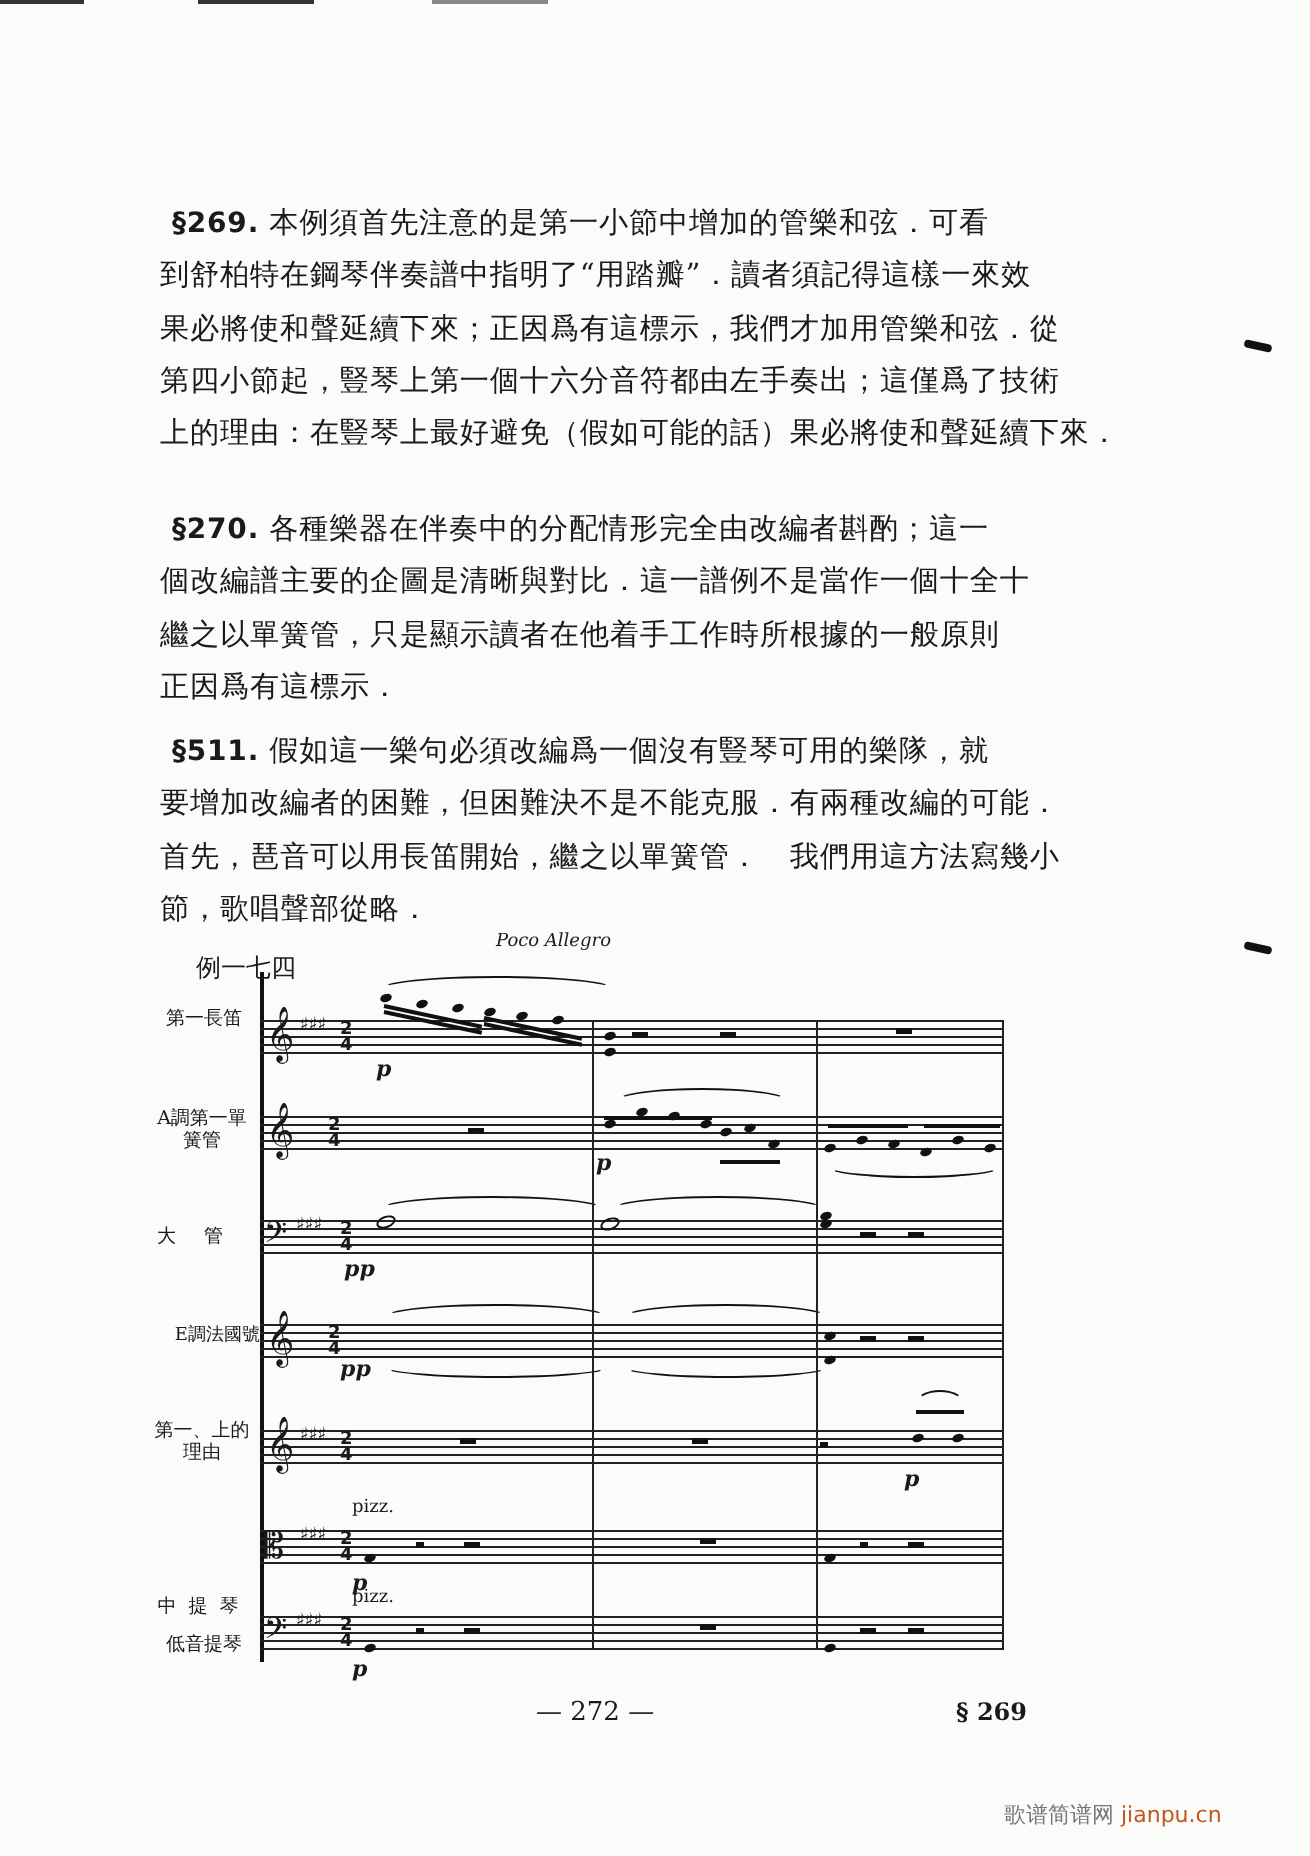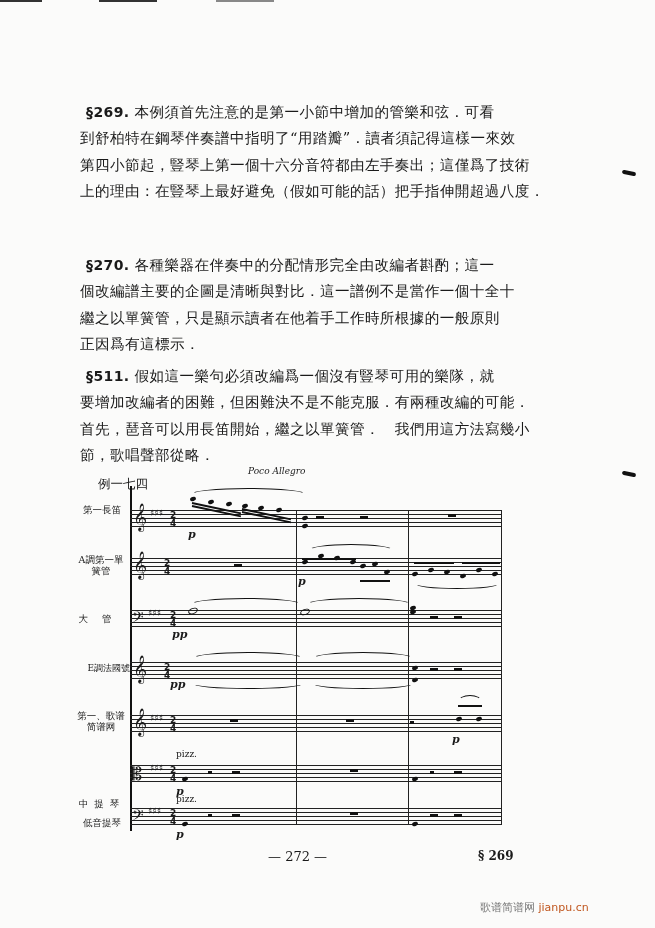--- a/index.html
+++ b/index.html
@@ -23,38 +23,39 @@
   .clef { position:absolute; font-size:24px; line-height:20px; font-family:"DejaVu Serif", serif; }
   .timesig { position:absolute; font-size:9px; font-weight:bold; line-height:8px; font-family:"DejaVu Sans", sans-serif; }
   .keysig { position:absolute; font-size:9px; font-family:"DejaVu Sans", sans-serif; }
   .note { position:absolute; width:6px; height:4px; background:#111; border-radius:50%; transform:rotate(-20deg); }
   .beam { position:absolute; height:2px; background:#111; transform-origin:left center; }
   .slur { position:absolute; border:1px solid #111; border-bottom:none; border-left-color:transparent; border-right-color:transparent; border-radius:50% 50% 0 0; height:12px; }
   .slur-dn { position:absolute; border:1px solid #111; border-top:none; border-left-color:transparent; border-right-color:transparent; border-radius:0 0 50% 50%; height:10px; }
   .rest { position:absolute; width:8px; height:3px; background:#111; }
   .footer-page { position:absolute; left:268px; top:849px; font-size:13px; font-weight:normal; }
   .footer-sec { position:absolute; left:478px; top:849px; font-size:12px; font-weight:bold; }
-  .watermark { position:absolute; left:480px; top:900px; font-size:11px; color:#777; font-family:"DejaVu Sans", sans-serif; }
+  .watermark { position:absolute; left:502px; top:900px; font-size:11px; color:#777; font-family:"DejaVu Sans", sans-serif; }
   .watermark .en { color:#c0561e; }
 </style>
 </head>
 <body>
 
 <div class="topbar" style="left:0;width:42px;"></div>
 <div class="topbar" style="left:99px;width:58px;"></div>
 <div class="topbar" style="left:216px;width:58px;background:#888;"></div>
 
 <div class="margin-mark" style="left:622px;top:171px;"></div>
 <div class="margin-mark" style="left:622px;top:472px;"></div>
 
 <div class="para" style="top:99px;">
   <div style="text-indent:0;"><span class="sec">§269.</span> <span>本例須首先注意的是第一小節中增加的管樂和弦．可看</span></div>
   <div style="margin-left:-6px;">到舒柏特在鋼琴伴奏譜中指明了“用踏瓣”．讀者須記得這樣一來效</div>
+  <div style="margin-left:-6px;">果必將使和聲延續下來；正因爲有這標示，我們才加用管樂和弦．從</div>
   <div style="margin-left:-6px;">第四小節起，豎琴上第一個十六分音符都由左手奏出；這僅爲了技術</div>
-  <div style="margin-left:-6px;">上的理由：在豎琴上最好避免（假如可能的話）把手指伸開超過八度．</div>
+  <div style="margin-left:-6px;">上的理由：在豎琴上最好避免（假如可能的話）果必將使和聲延續下來．</div>
 </div>
 
 <div class="para" style="top:252px;">
   <div><span class="sec">§270.</span> <span>各種樂器在伴奏中的分配情形完全由改編者斟酌；這一</span></div>
   <div style="margin-left:-6px;">個改編譜主要的企圖是清晰與對比．這一譜例不是當作一個十全十</div>
   <div style="margin-left:-6px;">繼之以單簧管，只是顯示讀者在他着手工作時所根據的一般原則</div>
   <div style="margin-left:-6px;">正因爲有這標示．</div>
 </div>
 
 <div class="para" style="top:363px;">
@@ -64,21 +65,21 @@
   <div style="margin-left:-6px;">節，歌唱聲部從略．</div>
 </div>
 
 <div class="example-label">例一七四</div>
 <div class="tempo">Poco Allegro</div>
 
 <div class="inst-label" style="left:76px;top:504px;">第一長笛</div>
 <div class="inst-label" style="left:76px;top:554px;width:50px;">A調第一單簧管</div>
 <div class="inst-label" style="left:76px;top:613px;letter-spacing:14px;">大管</div>
 <div class="inst-label" style="left:74px;top:663px;font-size:9px;width:56px;text-align:right;">E調法國號</div>
-<div class="inst-label" style="left:76px;top:710px;width:50px;">第一、歌谱简谱网</div>
+<div class="inst-label" style="left:76px;top:710px;width:50px;">第一、上的理由</div>
 <div class="inst-label" style="left:76px;top:768px;letter-spacing:6px;margin-top:30px;">中提琴</div>
 <div class="inst-label" style="left:76px;top:817px;">低音提琴</div>
 
 <div class="score">
   <div class="brace-line"></div>
 
   <div class="staff" style="top:24px;">
     <div class="line" style="top:0"></div>
       <div class="line" style="top:4px"></div>
       <div class="line" style="top:8px"></div>

